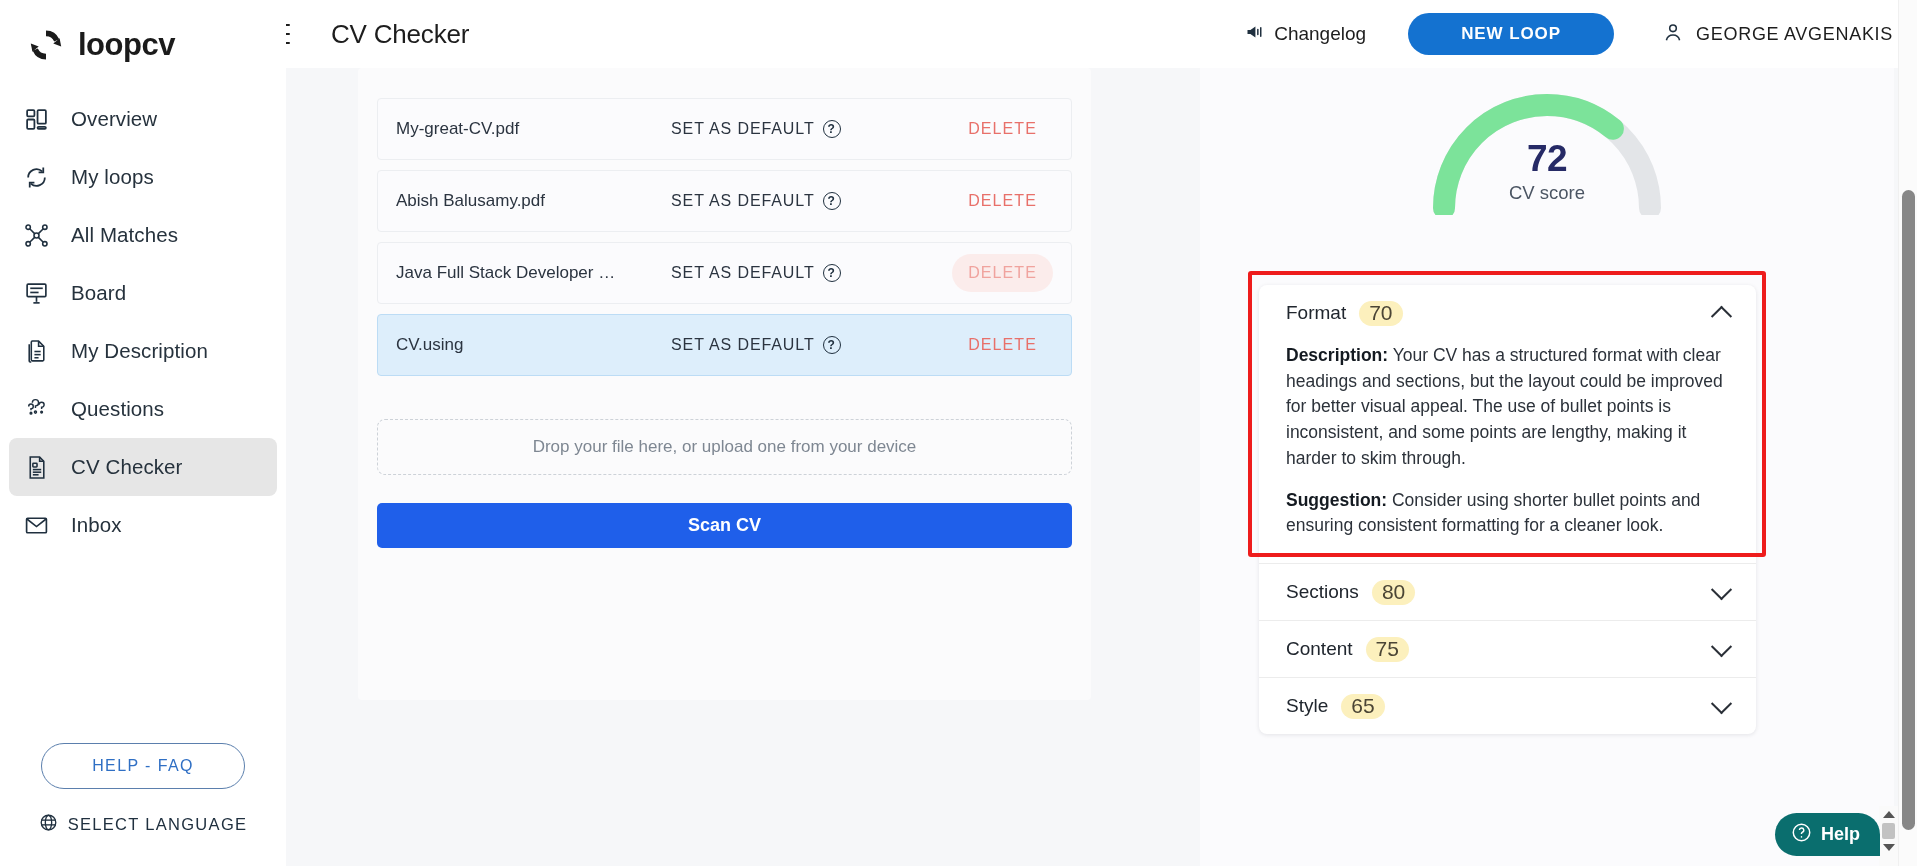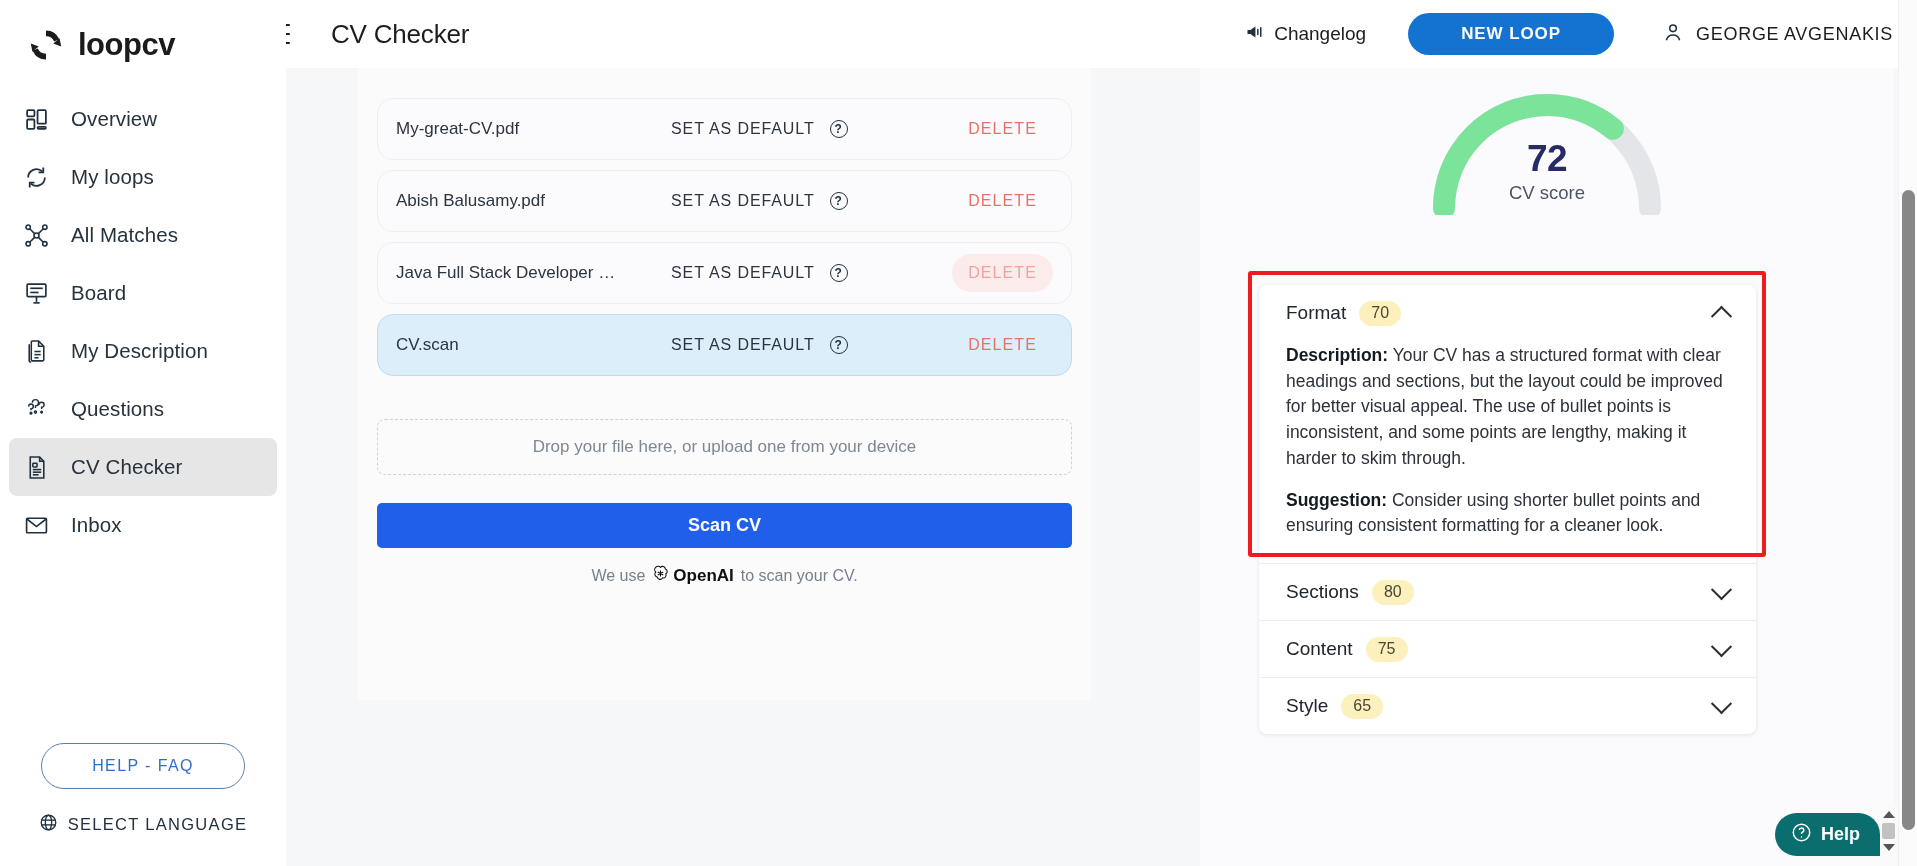--- a/index.html
+++ b/index.html
@@ -64,26 +64,26 @@
   
   .body-area { position:absolute; left:286px; top:68px; right:0; bottom:0; background:#f6f7f9; }
 
   .center-col { position:absolute; left:19px; top:0; width:876px; bottom:0; background:#f6f7f9; }
   .center-card {
     position:absolute; left:53px; top:0; width:733px; height:632px;
     background:#fbfbfc; border-radius:4px;
   }
   .files { padding:30px 19px 0 19px; display:flex; flex-direction:column; gap:10px; }
   .file-row {
-    height:62px; border:1px solid #eceef1; border-radius:16px; background:#fbfbfd;
+    height:62px; border:1px solid #eceef1; border-radius:4px; background:#fbfbfd;
     display:flex; align-items:center; padding:0 18px; cursor:pointer;
   }
   .file-row.selected { background:#ddeefb; border-color:#bcdcf5; }
   .file-name { font-size:17px; color:#2b3440; width:275px; overflow:hidden; white-space:nowrap; text-overflow:ellipsis; }
-  .set-default { display:flex; align-items:center; gap:15px; font-size:16px; letter-spacing:0.9px; color:#2b3440; cursor:pointer;}
+  .set-default { display:flex; align-items:center; gap:8px; font-size:16px; letter-spacing:0.9px; color:#2b3440; cursor:pointer;}
   .qmark { width:18px; height:18px; border:1.6px solid #20303f; border-radius:50%; display:flex; align-items:center; justify-content:center; font-size:12px; font-weight:700; color:#20303f; line-height:1;}
   .delete-btn {
     margin-left:auto; font-size:16px; letter-spacing:1.1px; color:#e8706a; cursor:pointer;
     padding:10px 16px; border-radius:20px; background:transparent;
   }
   .delete-btn.hovered { background:#fbeceb; color:#f0a39e; }
 
   .dropzone {
     margin:43px 19px 0 19px; height:56px; border:1.6px dashed #cdd2d8; border-radius:8px;
     display:flex; align-items:center; justify-content:center; color:#7e8792; font-size:17px; cursor:pointer;
@@ -110,21 +110,21 @@
   .acc-card {
     position:absolute; left:59px; top:217px; width:497px;
     background:#fff; border-radius:8px; box-shadow:0 1px 4px rgba(16,24,40,.10);
   }
   .acc-head {
     display:flex; align-items:center; height:56px; padding:0 27px; cursor:pointer;
   }
   .acc-title { font-size:19px; color:#20262e; }
   .acc-badge {
     margin-left:13px; min-width:42px; height:25px; border-radius:13px; background:#fcf0bd;
-    display:flex; align-items:center; justify-content:center; font-size:16px; color:#4b4535; padding:0 10px;
+    display:flex; align-items:center; justify-content:center; font-size:21px; color:#4b4535; padding:0 10px;
   }
   .chev { margin-left:auto; width:15px; height:15px; border-right:2.2px solid #2a2f37; border-bottom:2.2px solid #2a2f37; }
   .chev.down { transform:rotate(45deg) translate(-2px,-2px); }
   .chev.up { transform:rotate(-135deg) translate(-2px,-2px); }
   .acc-body { padding:2px 27px 24px 27px; }
   .acc-p { font-size:17.5px; line-height:1.47; color:#2c323a; margin-bottom:16px; }
   .acc-p:last-child { margin-bottom:0; }
   .acc-p b { font-weight:700; color:#141a21; }
   .acc-sep { height:1px; background:#ececec; margin:0 0px; }
 
@@ -352,48 +352,35 @@
           </div>
           <div class="file-row">
             <span class="file-name">Java Full Stack Developer …</span>
             <span class="set-default">
               <span>SET AS DEFAULT</span>
               <span class="qmark">?</span>
             </span>
             <span class="delete-btn hovered">DELETE</span>
           </div>
           <div class="file-row selected">
-            <span class="file-name">CV.scan</span>
+            <span class="file-name">CV.using</span>
             <span class="set-default">
               <span>SET AS DEFAULT</span>
               <span class="qmark">?</span>
             </span>
             <span class="delete-btn">DELETE</span>
           </div>
         </div>
 
         <div class="dropzone">
           <span>Drop your file here, or upload one from your device</span>
         </div>
 
         <button class="scan-btn">Scan CV</button>
 
-        <div class="openai-line">
-          <span>We use</span>
-          <span class="openai-mark">
-            <span>
-              <svg width="17" height="17" viewBox="0 0 24 24" fill="none" stroke="#12100e" stroke-width="1.5">
-                <path d="M12 3.2a4 4 0 0 1 6.9 2.3 4 4 0 0 1 .6 7.2 4 4 0 0 1-4.6 5.6 4 4 0 0 1-7.4-1.2 4 4 0 0 1-2.2-6.9A4 4 0 0 1 12 3.2z"></path>
-                <path d="M12 7.6v8.8M8.2 9.8l7.6 4.4M8.2 14.2l7.6-4.4"></path>
-              </svg>
-            </span>
-            <span>OpenAI</span>
-          </span>
-          <span>to scan your CV.</span>
-        </div>
 
       </div>
     </section>
 
     <section class="right-col">
 
       <div class="gauge-wrap">
         <div class="gauge">
           <svg width="250" height="125" viewBox="0 0 250 125">
             <path d="M22 118 A103 103 0 0 1 228 118" fill="none" stroke="#e3e5e8" stroke-width="22" stroke-linecap="round"></path>

